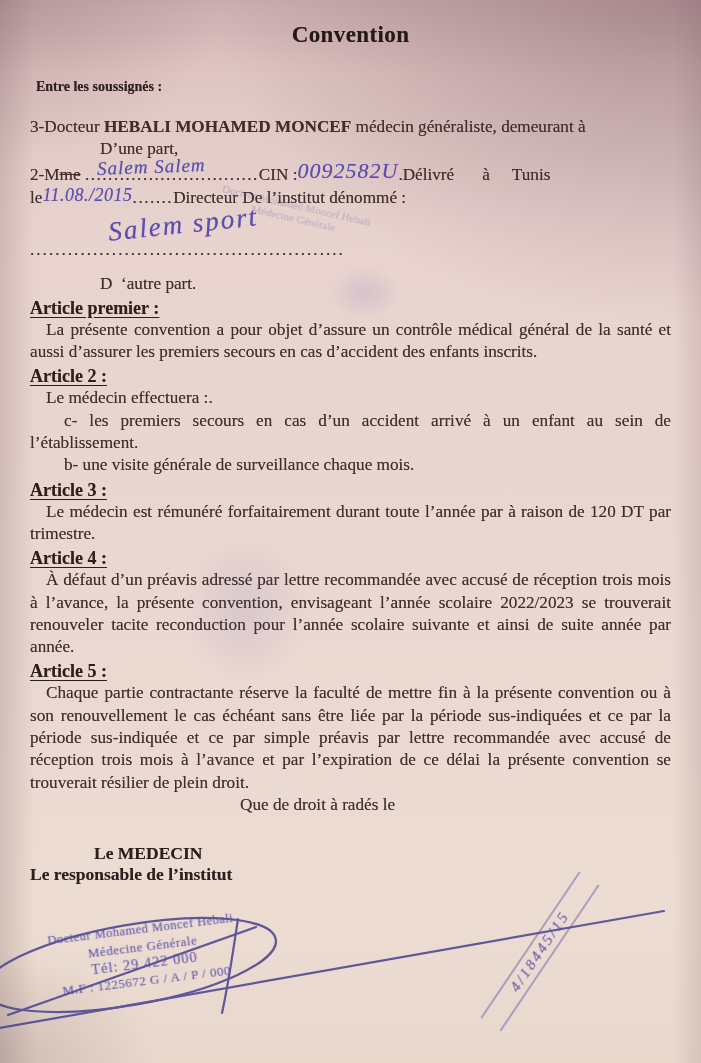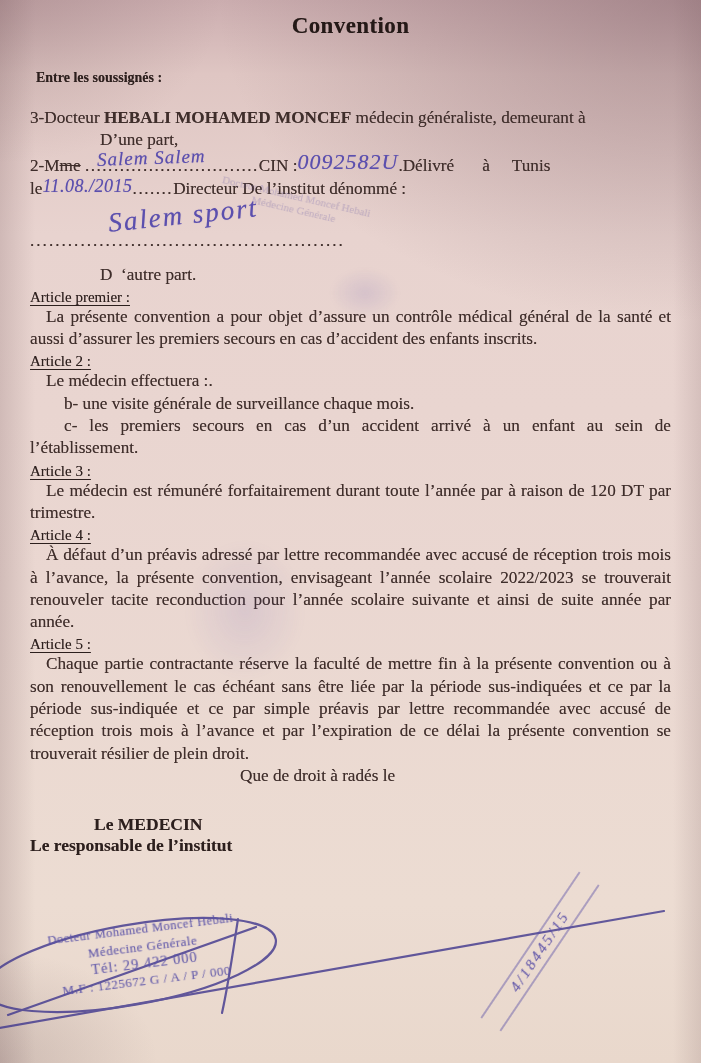--- a/index.html
+++ b/index.html
@@ -9,21 +9,21 @@
     font-family:"Liberation Serif","DejaVu Serif",serif;
     color:#3f2e2b;
     text-shadow:0 0 .6px rgba(63,46,43,.55);
     background:
       radial-gradient(120% 55% at 97% 0%, rgba(122,90,99,.45) 0%, rgba(122,90,99,0) 55%),
       radial-gradient(45% 22% at 0% 0%, rgba(115,85,90,.25) 0%, rgba(115,85,90,0) 70%),
       radial-gradient(30% 14% at 0% 100%, rgba(95,72,78,.20) 0%, rgba(95,72,78,0) 75%),
       linear-gradient(90deg, rgba(110,80,85,.20) 0%, rgba(110,80,85,0) 5%, rgba(110,80,85,0) 96%, rgba(110,80,85,.16) 100%),
       linear-gradient(180deg,#cbadaf 0%,#dfc6c3 7%,#e8d3cf 22%,#ead7d1 55%,#ecdcd2 85%,#e9d8cc 100%);
   }
-  .title{padding-top:13px;text-align:center;font-weight:bold;font-size:23px;letter-spacing:.4px;color:#241917;}
+  .title{padding-top:22px;text-align:center;font-weight:bold;font-size:23px;letter-spacing:.4px;color:#241917;}
   .intro{margin:31px 0 0 6px;font-weight:bold;font-size:14px;color:#2c1f1d;}
   .body-text{font-size:17.2px;line-height:22.3px;}
   .p1{margin:21px 0 0 0;text-align:justify;}
   .b{font-weight:bold;}
   .dune{margin-left:70px;}
   .fillline{white-space:nowrap;line-height:23px;}
   .strike{text-decoration:line-through;}
   .dotstr{letter-spacing:1.5px;}
   .dotwrap{position:relative;display:inline-block;}
   .hand{font-style:italic;color:#5b4fae;text-shadow:0 0 .7px rgba(91,79,174,.6);}
@@ -31,21 +31,21 @@
   .hand-cin{font-size:22px;position:relative;top:-2px;letter-spacing:1px;}
   .hand-date{font-size:18px;position:relative;top:-2px;letter-spacing:.5px;}
   .gap-a{margin-left:28px;}
   .gap-t{margin-left:22px;}
   .sigzone{position:relative;height:60px;margin-top:4px;}
   .dots-long{position:absolute;left:0;top:26px;letter-spacing:2px;}
   .hand-inst{position:absolute;left:78px;top:0px;font-size:27px;letter-spacing:2px;transform:rotate(-6deg);white-space:nowrap;}
   .faintstamp{position:absolute;left:160px;top:-14px;width:210px;text-align:center;color:#6c5fb5;
     opacity:.28;transform:rotate(13deg);font-size:11px;line-height:13px;filter:blur(.4px);font-style:normal;}
   .dautre{margin:0 0 1px 70px;white-space:pre-wrap;}
-  .art-h{margin-top:3px;font-weight:normal;font-size:15px;color:#2c1f1d;text-decoration:underline;text-underline-offset:3px;}
+  .art-h{margin-top:3px;font-weight:bold;font-size:18px;color:#2c1f1d;text-decoration:underline;text-underline-offset:3px;}
   .art-b{margin:0;text-align:justify;text-indent:16px;}
   .item{margin:0;text-align:justify;text-indent:34px;}
   .close1{margin:27px 0 0 307px;}
   .close2{margin:0 0 0 210px;}
   .sigrow{display:flex;justify-content:space-between;margin-top:27px;font-weight:bold;font-size:17.5px;color:#2c1f1d;flex-direction:column;}
   .sigrow .left{margin-left:64px;}
   .sigrow .right{margin-right:18px;}
   .stampzone{position:absolute;left:0;top:893px;width:701px;height:170px;}
   .strokes{position:absolute;left:0;top:0;}
   .stampblock{position:absolute;left:50px;top:28px;transform:rotate(-7deg);text-align:center;color:#5a52a8;
@@ -88,22 +88,22 @@
   <div class="dautre body-text">D  ‘autre part.</div>
 
   <div class="art">
     <div class="art-h">Article premier :</div>
     <p class="art-b body-text">La présente convention a pour objet d’assure un contrôle médical général de la santé et aussi d’assurer les premiers secours en cas d’accident des enfants inscrits.</p>
   </div>
 
   <div class="art">
     <div class="art-h">Article 2 :</div>
     <p class="art-b body-text">Le médecin effectuera :.</p>
+    <p class="item body-text">c- les premiers secours en cas d’un accident arrivé à un enfant au sein de l’établissement.</p>
     <p class="item body-text">b- une visite  générale de surveillance chaque mois.</p>
-    <p class="item body-text">c- les premiers secours en cas d’un accident arrivé à un enfant au sein de l’établissement.</p>
   </div>
 
   <div class="art">
     <div class="art-h">Article 3 :</div>
     <p class="art-b body-text">Le médecin est rémunéré forfaitairement durant toute l’année  par à raison de 120 DT par trimestre.</p>
   </div>
 
   <div class="art">
     <div class="art-h">Article 4 :</div>
     <p class="art-b body-text">À défaut d’un préavis adressé par lettre recommandée avec accusé de réception trois mois à l’avance, la présente convention, envisageant l’année scolaire 2022/2023 se trouverait renouveler tacite reconduction pour l’année scolaire suivante et ainsi de suite année par année.</p>

